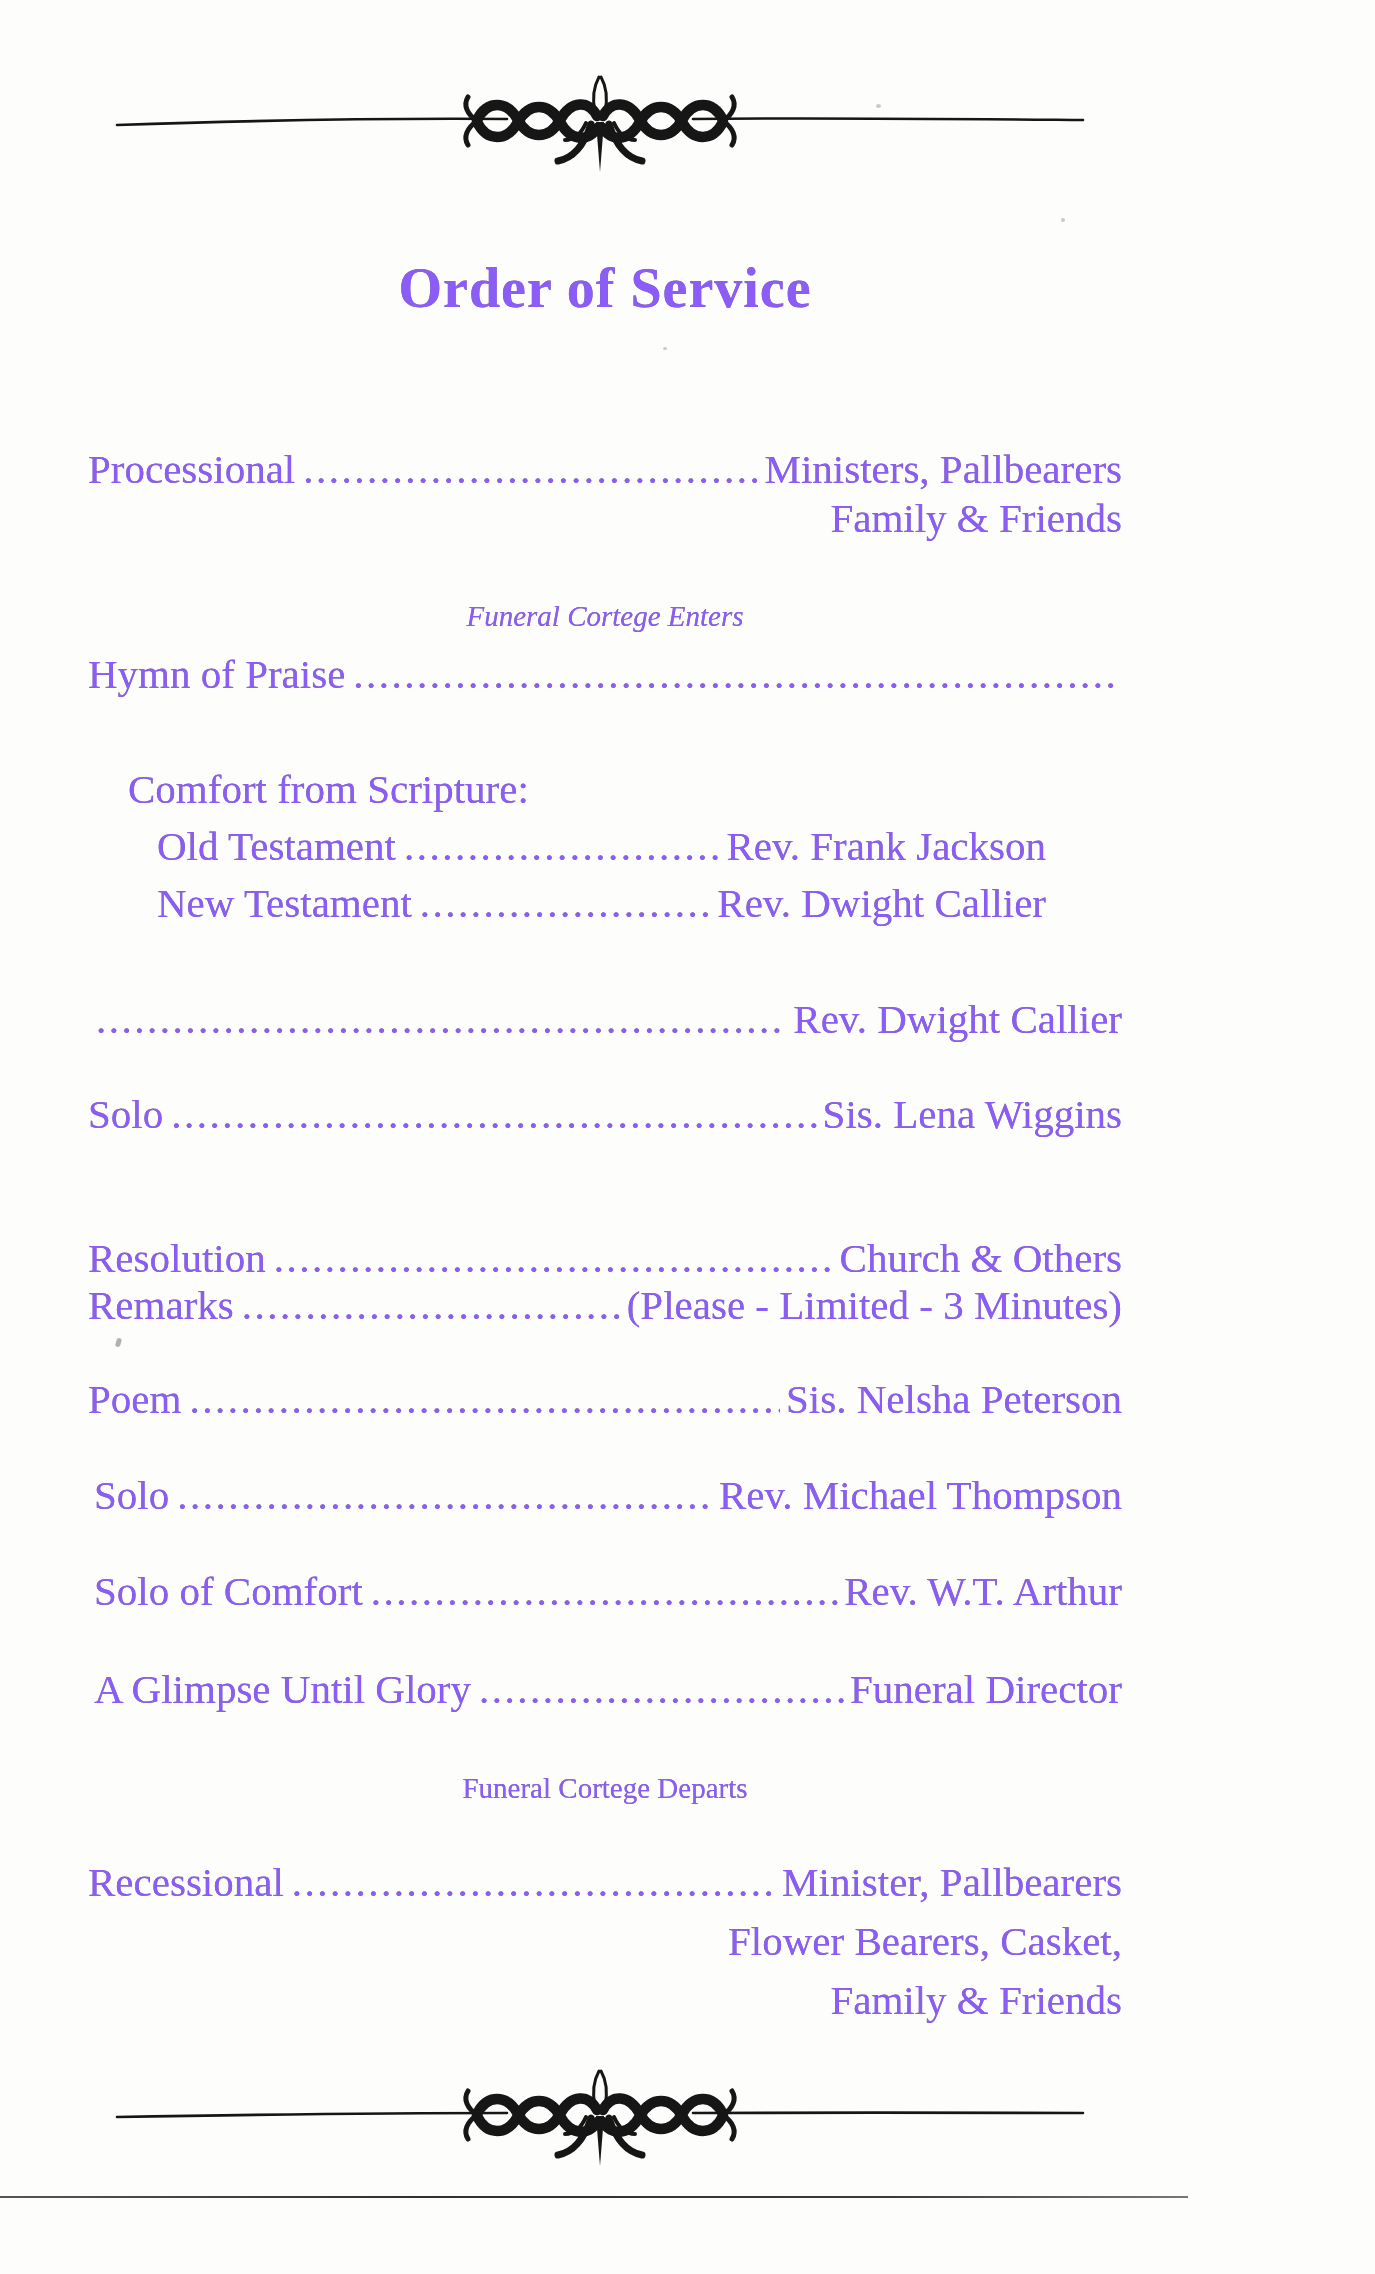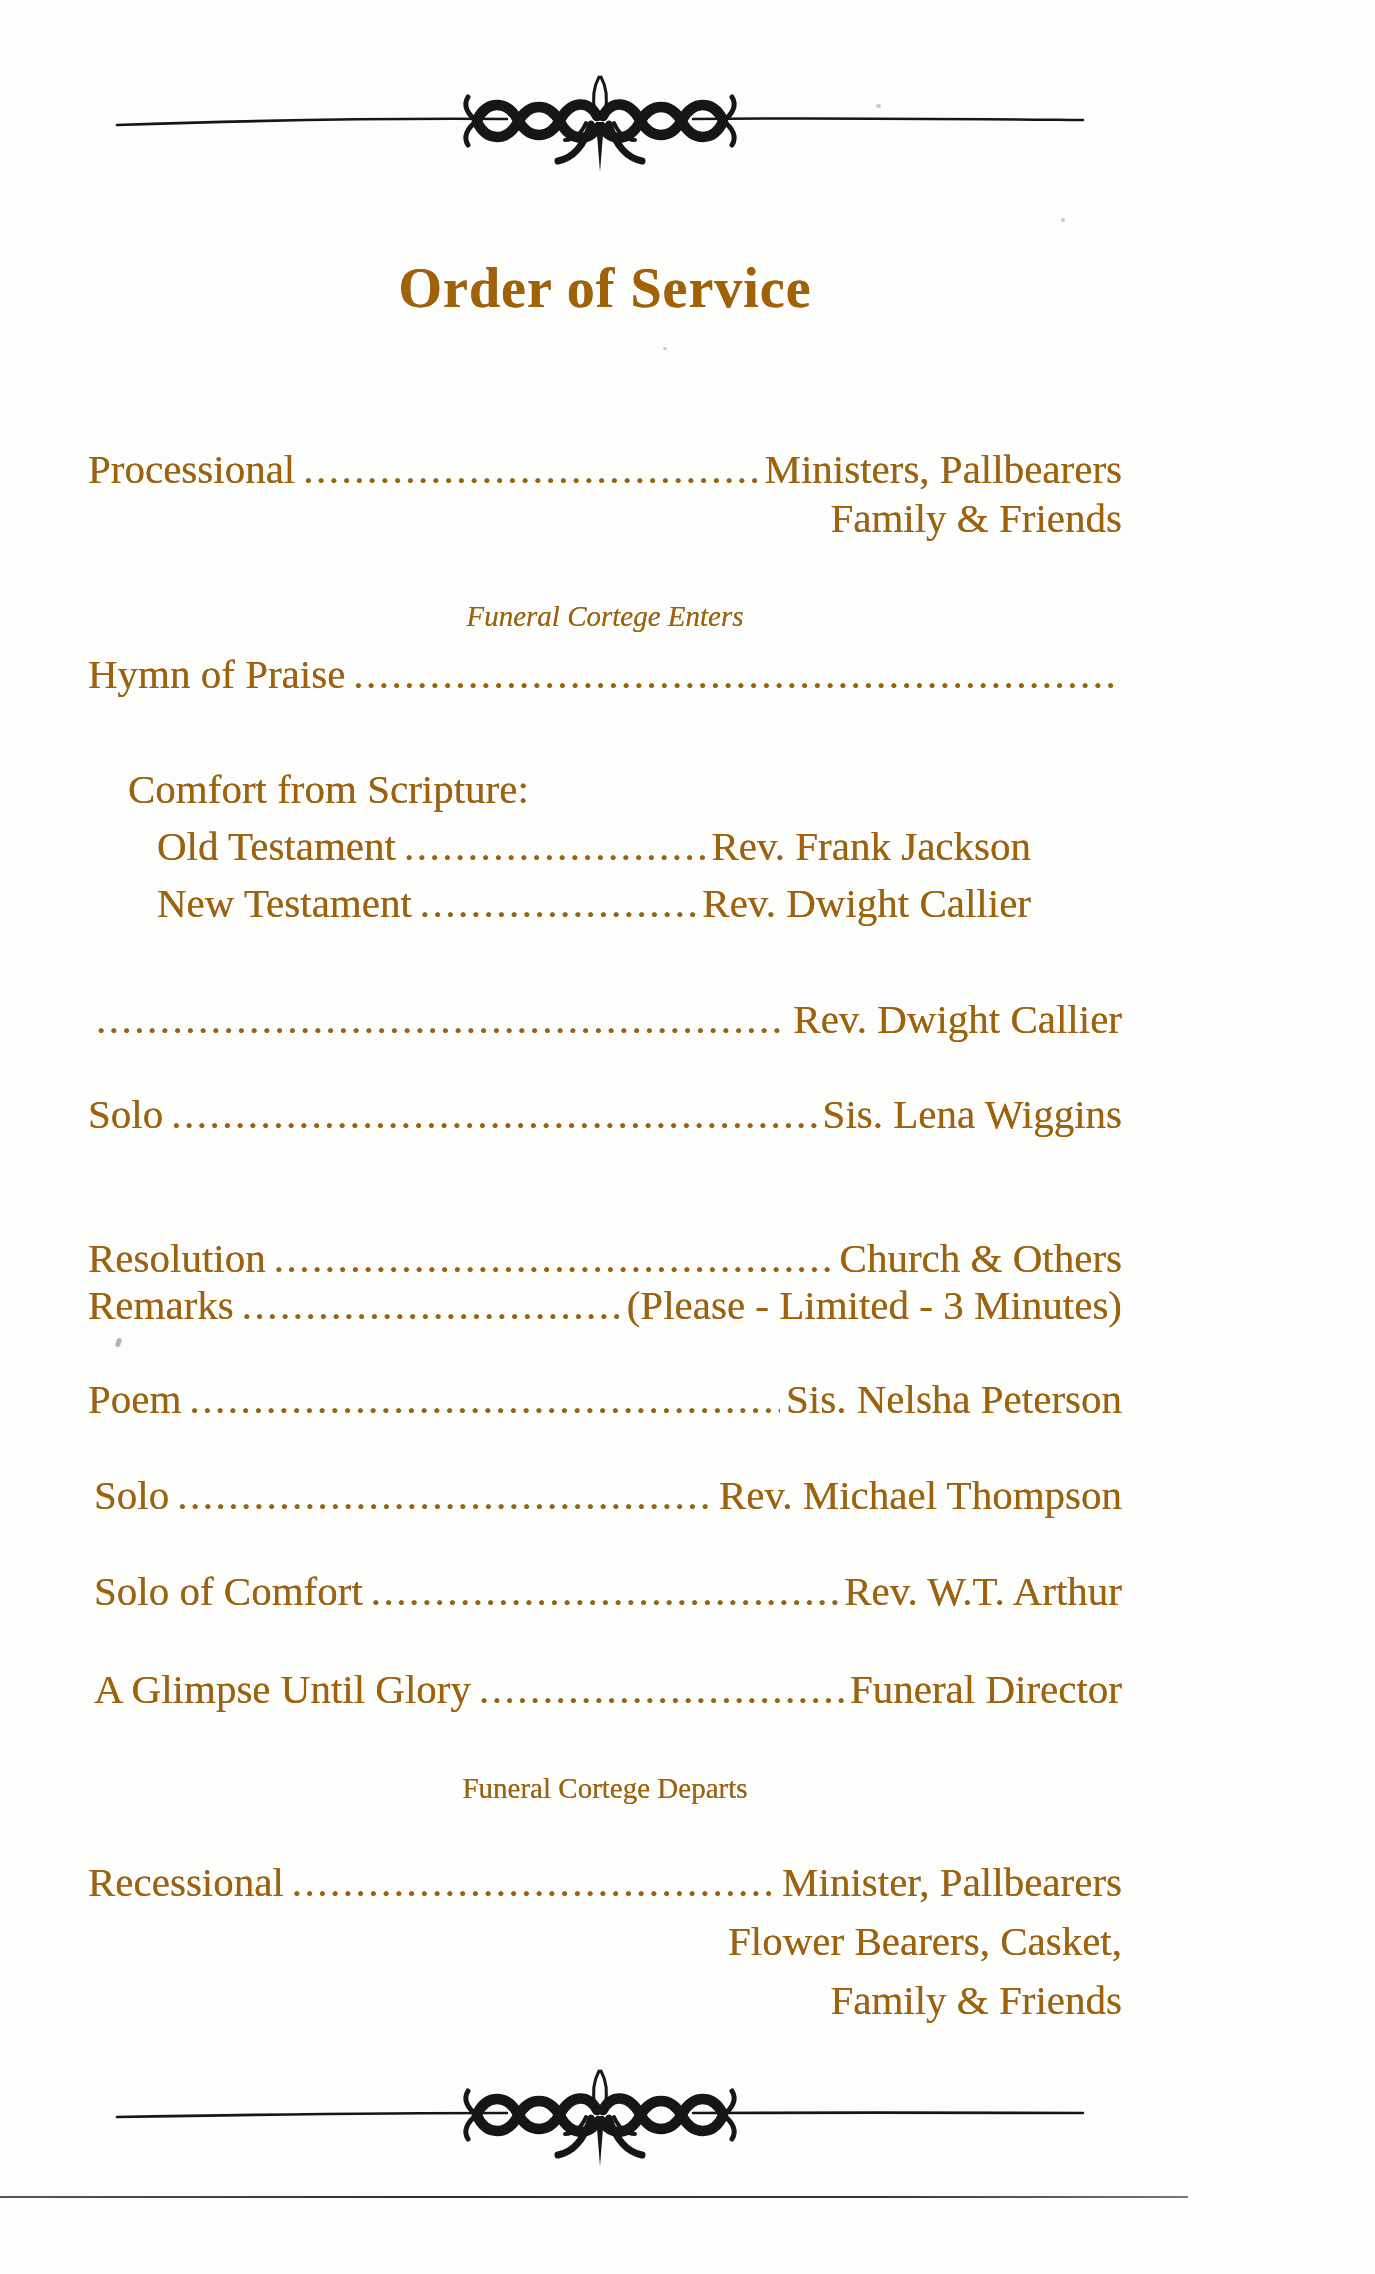--- a/index.html
+++ b/index.html
@@ -1,21 +1,21 @@
 <!DOCTYPE html>
 <html><head>
 <meta charset="utf-8">
 <style>
   html,body{margin:0;padding:0;background:#ffffff;}
   .page{
     position:relative;
     width:1375px;height:2274px;
     background:#fdfdfc;
     font-family:"Liberation Serif","DejaVu Serif",serif;
-    color:#a16207;
+    color:#8b5cf6;
     overflow:hidden;
     text-shadow:0 0 .5px rgba(20,20,20,.55);
   }
   .orn{position:absolute;left:115px;width:970px;height:100px;}
   .orn-top{top:74px;}
   .orn-bottom{top:2068px;}
   .doc-title{
     position:absolute;top:210px;left:88px;right:253px;
     text-align:center;font-size:56px;font-weight:bold;line-height:80px;
     letter-spacing:1px;
@@ -38,21 +38,21 @@
   }
   .center-line{
     position:absolute;left:88px;right:253px;
     font-size:29px;line-height:50px;text-align:center;white-space:nowrap;
   }
   .italic{font-style:italic;}
   .scripture-heading{
     position:absolute;left:128px;right:253px;
     font-size:41px;line-height:50px;white-space:nowrap;
   }
-  .sub-row{left:157px;right:344px;}
+  .sub-row{left:157px;right:329px;}
   .bottom-edge{
     position:absolute;top:2196px;left:0;width:1188px;height:2px;
     background:linear-gradient(90deg,#555 0%,#303030 35%,#3a3a3a 75%,#777 100%);
   }
   .speck{position:absolute;background:#c9c9c9;border-radius:50%;}
   .sp1{top:104px;left:876px;width:5px;height:4px;}
   .sp2{top:218px;left:1061px;width:4px;height:4px;}
   .sp3{top:347px;left:663px;width:4px;height:3px;}
   .sp4{top:1338px;left:116px;width:5px;height:9px;border-radius:3px;background:#b2b2b2;transform:rotate(18deg);}
   svg .ink{stroke:#161616;}

